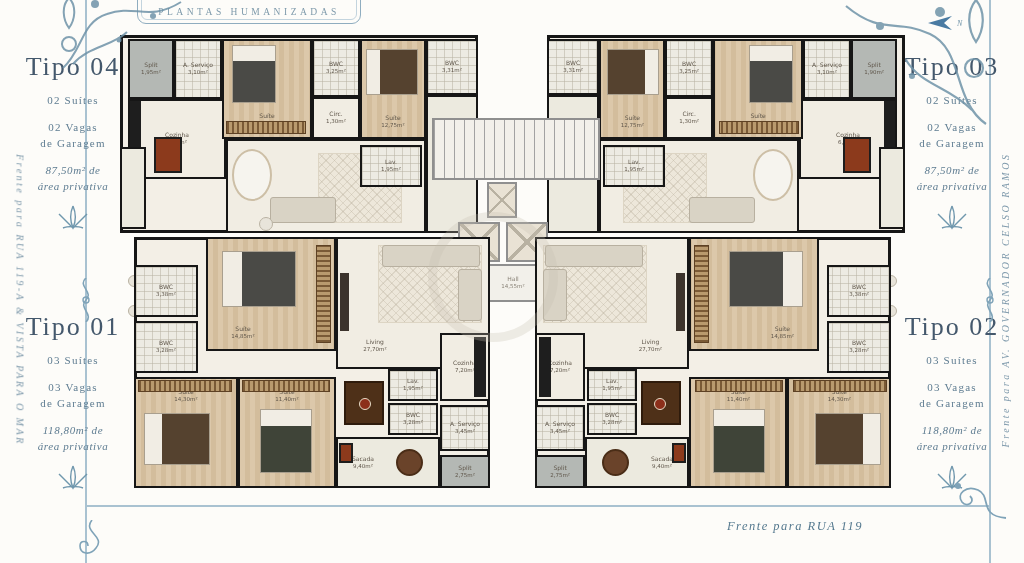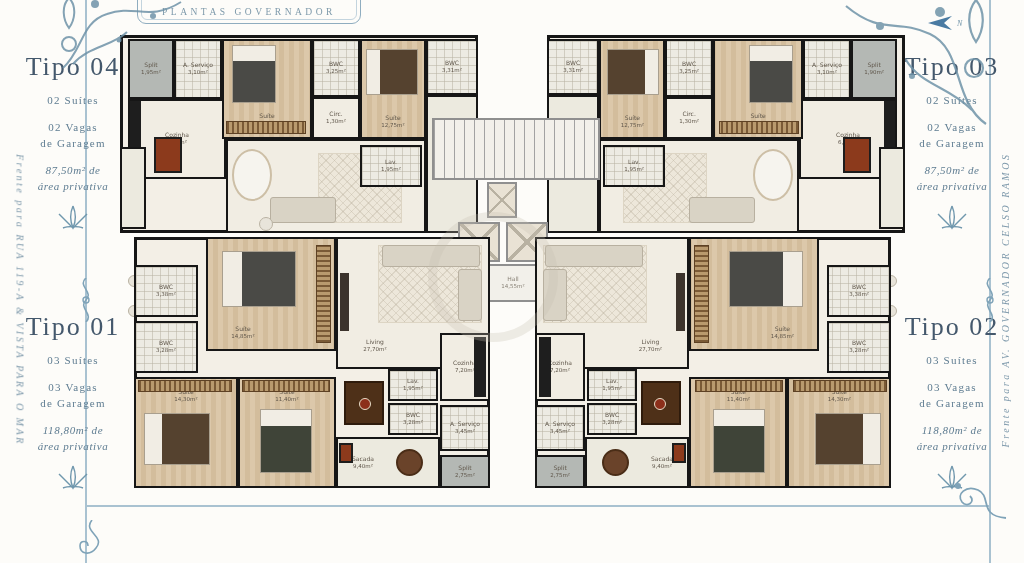--- a/index.html
+++ b/index.html
@@ -87,21 +87,21 @@
 <body>
 
 <div class="stage">
 
   <div class="vline" style="left:85px;"></div>
   <div class="vline" style="left:989px;"></div>
   <div class="hline" style="left:85px;top:505px;width:905px;"></div>
 
   <div class="headerbox">
     <div class="inner"></div>
-    <span>PLANTAS GOVERNADOR</span>
+    <span>PLANTAS HUMANIZADAS</span>
   </div>
 
   <svg class="orn" style="left:55px;top:-8px;width:130px;height:80px;" viewBox="0 0 130 80">
     <g fill="none" stroke="#6f93a8" stroke-width="2" opacity=".85">
       <path d="M8 76 C28 58 26 30 52 22 C80 12 94 30 126 10"></path>
       <path d="M18 72 C34 54 58 54 72 40"></path>
       <path d="M14 6 C6 14 8 28 14 36 C20 28 22 14 14 6"></path>
       <circle cx="14" cy="52" r="7"></circle>
       <circle cx="40" cy="12" r="4" fill="#6f93a8" stroke="none"></circle>
       <circle cx="98" cy="24" r="3" fill="#6f93a8" stroke="none"></circle>
@@ -219,20 +219,21 @@
         <path d="M4 10 C9 15 14 20 18 24"></path>
           <path d="M32 10 C27 15 22 20 18 24"></path>
         <path d="M8 24 C12 22 24 22 28 24"></path>
       </g>
     </svg>
   </div>
 
   <div class="vcap leftc">Frente para RUA 119-A &amp; VISTA PARA O MAR</div>
   <div class="vcap rightc">Frente para AV. GOVERNADOR CELSO RAMOS</div>
 
+  <div class="bcap rua">Frente para RUA 119</div>
 
   <div class="plan" style="left:120px;top:35px;width:360px;height:200px;">
     <div class="base" style="left:0;top:0;width:358px;height:198px;"></div>
     <div class="room grayf" style="left:8px;top:4px;width:46px;height:60px;">
       <span class="rl">
           <span class="rn">Split</span>
           <span class="ra">1,95m²</span>
         </span>
     </div>
     <div class="room tile" style="left:54px;top:4px;width:48px;height:60px;">

